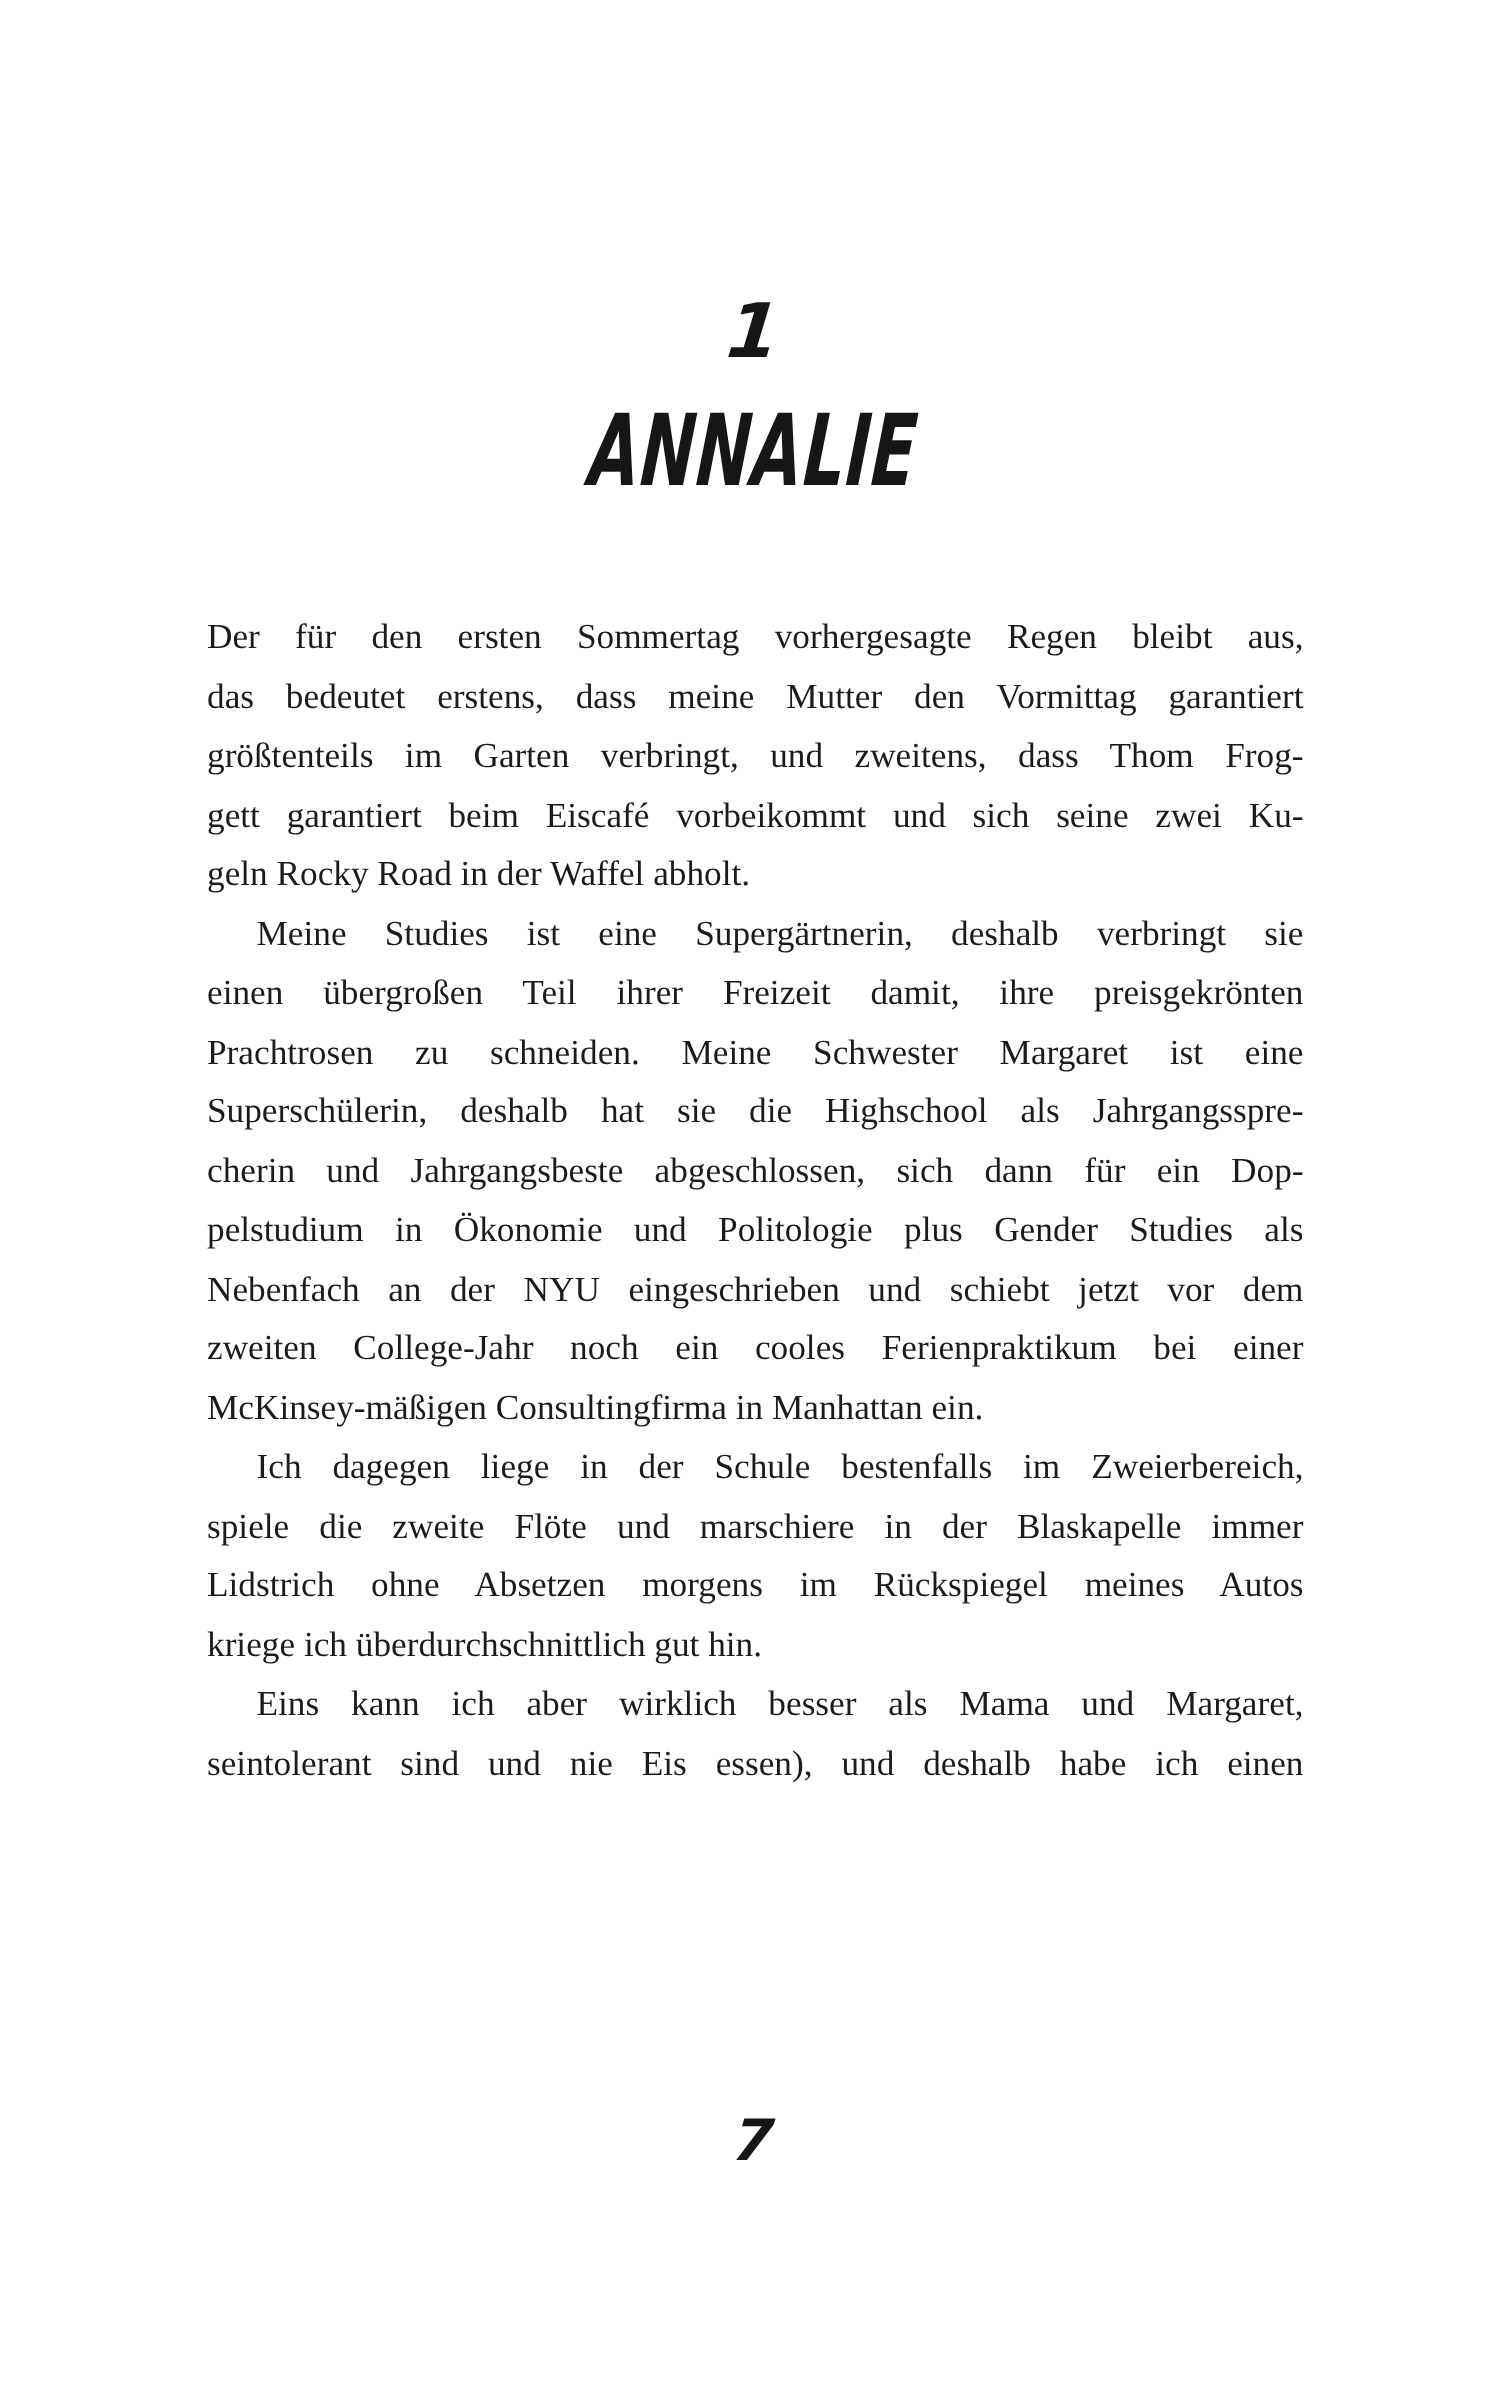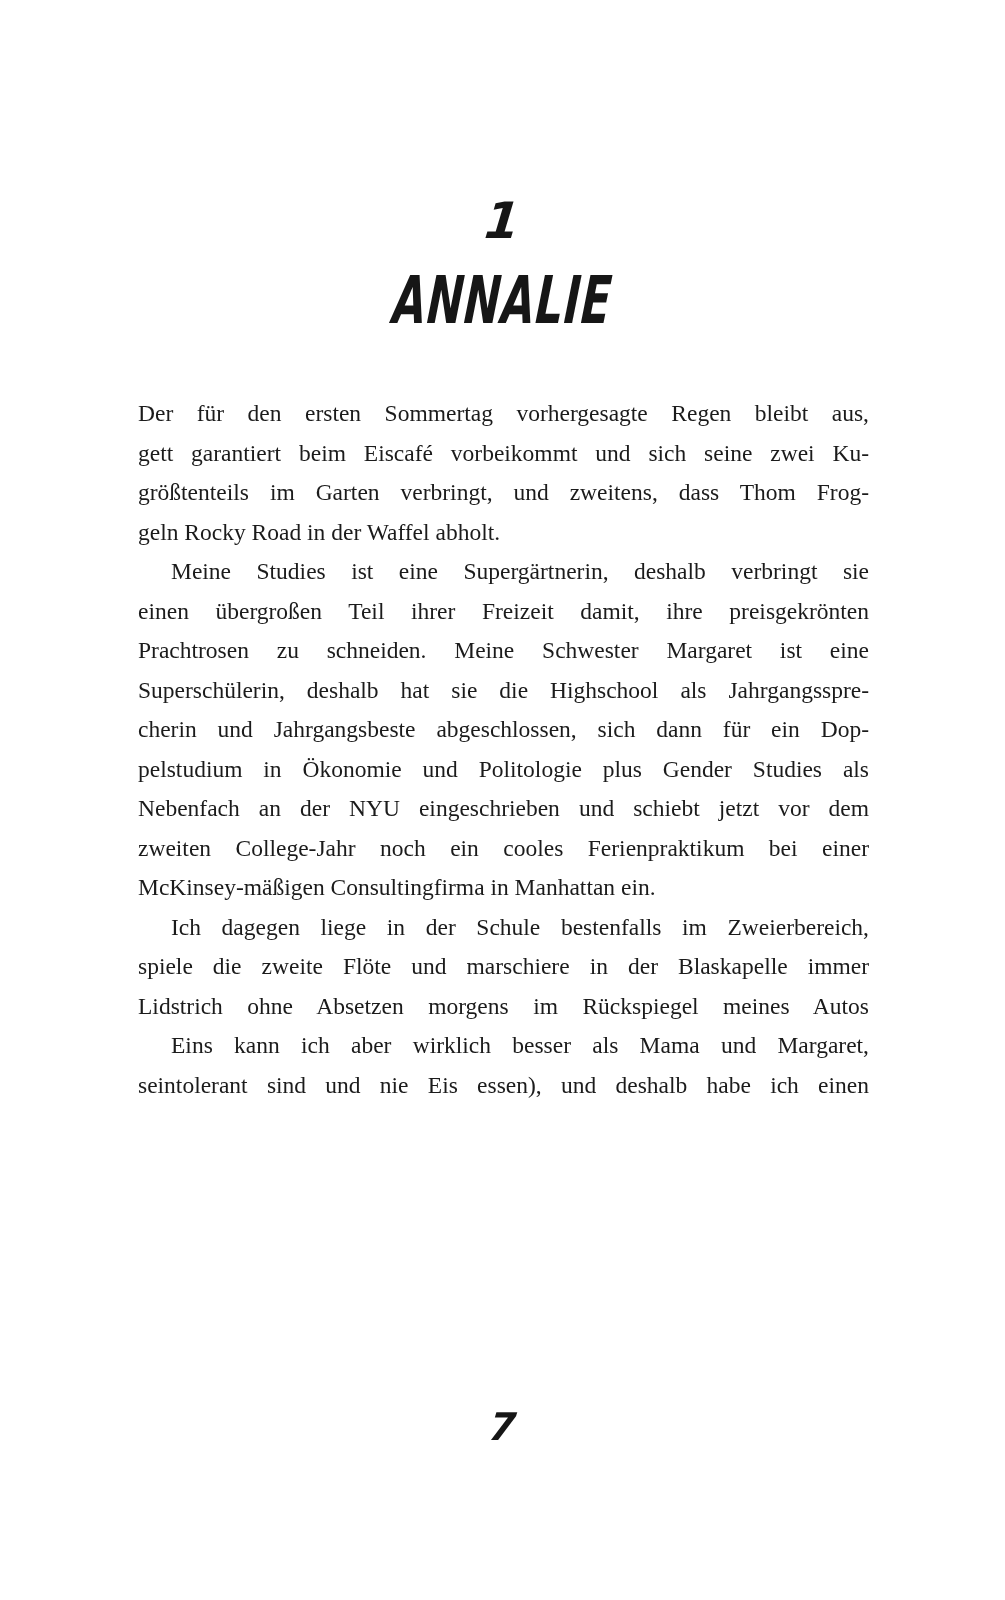--- a/index.html
+++ b/index.html
@@ -41,21 +41,21 @@
     line-height: 1;
     letter-spacing: 1px;
     color: #161616;
     transform: scaleX(0.66) skewX(-6deg);
     transform-origin: 50% 50%;
     white-space: nowrap;
   }
   .body-text {
     position: absolute;
     left: 138px;
-    top: 394px;
+    top: 406px;
     width: 731px;
     font-family: "Liberation Serif", serif;
     font-size: 23.5px;
     color: #1b1b1b;
   }
   .para { margin: 0; }
   .line {
     line-height: 39.5px;
     text-align: justify;
     text-align-last: justify;
@@ -83,39 +83,41 @@
 </style>
 </head>
 <body>
 
 <div class="book-page">
   <div class="chapter-number">1</div>
   <div class="chapter-title">ANNALIE</div>
   <div class="body-text">
       <div class="para">
         <div class="line first">Der für den ersten Sommertag vorhergesagte Regen bleibt aus,</div>
+        <div class="line">das bedeutet erstens, dass meine Mutter den Vormittag garantiert</div>
+        <div class="line">größtenteils im Garten verbringt, und zweitens, dass Thom Frog-</div>
         <div class="line">gett garantiert beim Eiscafé vorbeikommt und sich seine zwei Ku-</div>
-        <div class="line">größtenteils im Garten verbringt, und zweitens, dass Thom Frog-</div>
         <div class="line last">geln Rocky Road in der Waffel abholt.</div>
       </div>
       <div class="para indent">
         <div class="line first">Meine Studies ist eine Supergärtnerin, deshalb verbringt sie</div>
         <div class="line">einen übergroßen Teil ihrer Freizeit damit, ihre preisgekrönten</div>
         <div class="line">Prachtrosen zu schneiden. Meine Schwester Margaret ist eine</div>
         <div class="line">Superschülerin, deshalb hat sie die Highschool als Jahrgangsspre-</div>
         <div class="line">cherin und Jahrgangsbeste abgeschlossen, sich dann für ein Dop-</div>
         <div class="line">pelstudium in Ökonomie und Politologie plus Gender Studies als</div>
         <div class="line">Nebenfach an der NYU eingeschrieben und schiebt jetzt vor dem</div>
         <div class="line">zweiten College-Jahr noch ein cooles Ferienpraktikum bei einer</div>
         <div class="line last">McKinsey-mäßigen Consultingfirma in Manhattan ein.</div>
       </div>
       <div class="para indent">
         <div class="line first">Ich dagegen liege in der Schule bestenfalls im Zweierbereich,</div>
         <div class="line">spiele die zweite Flöte und marschiere in der Blaskapelle immer</div>
         <div class="line">Lidstrich ohne Absetzen morgens im Rückspiegel meines Autos</div>
+        <div class="line last">kriege ich überdurchschnittlich gut hin.</div>
       </div>
       <div class="para indent">
         <div class="line first">Eins kann ich aber wirklich besser als Mama und Margaret,</div>
         <div class="line">seintolerant sind und nie Eis essen), und deshalb habe ich einen</div>
       </div>
     </div>
   <div class="page-number">7</div>
 </div>
 
 </body></html>

